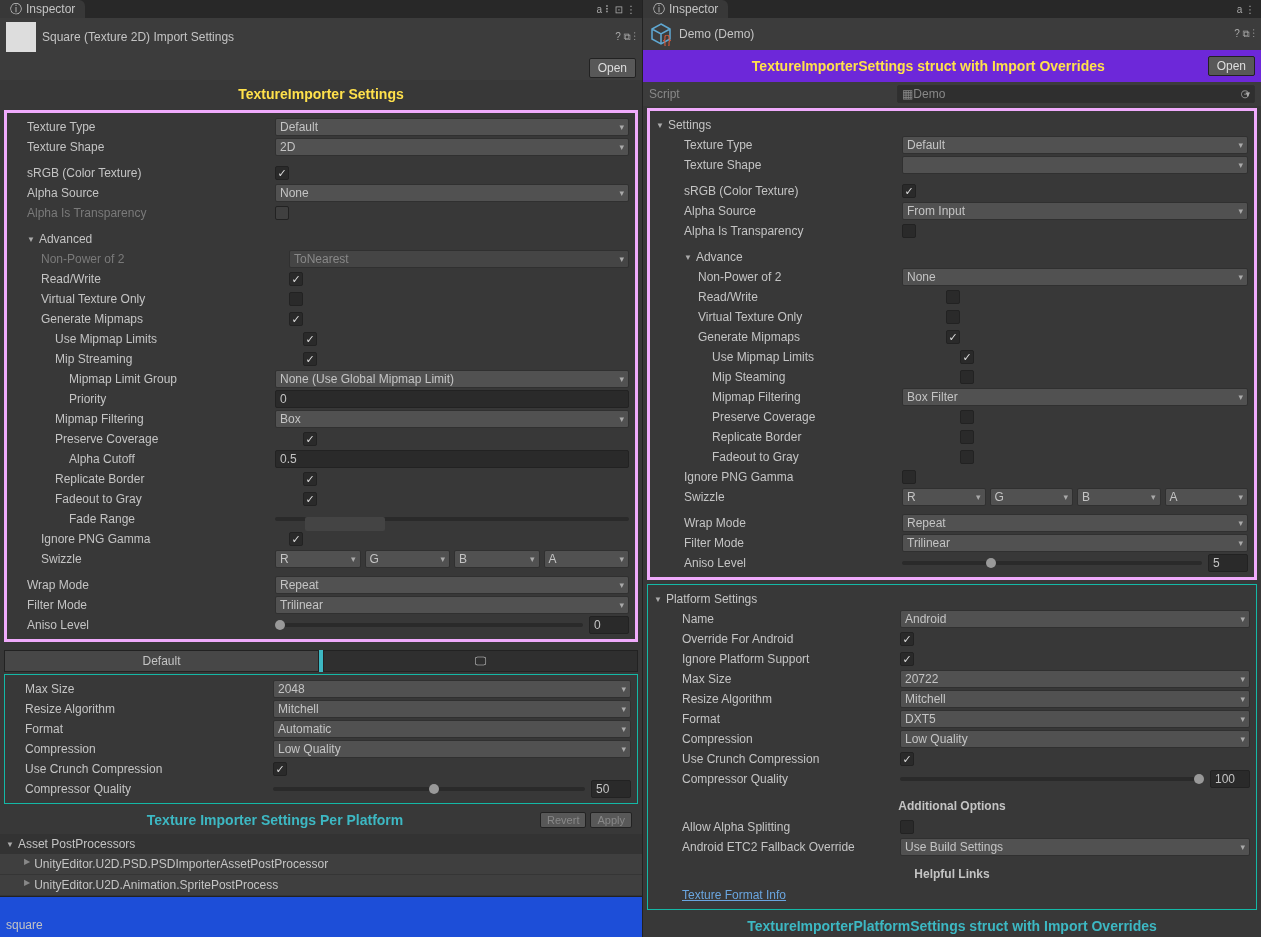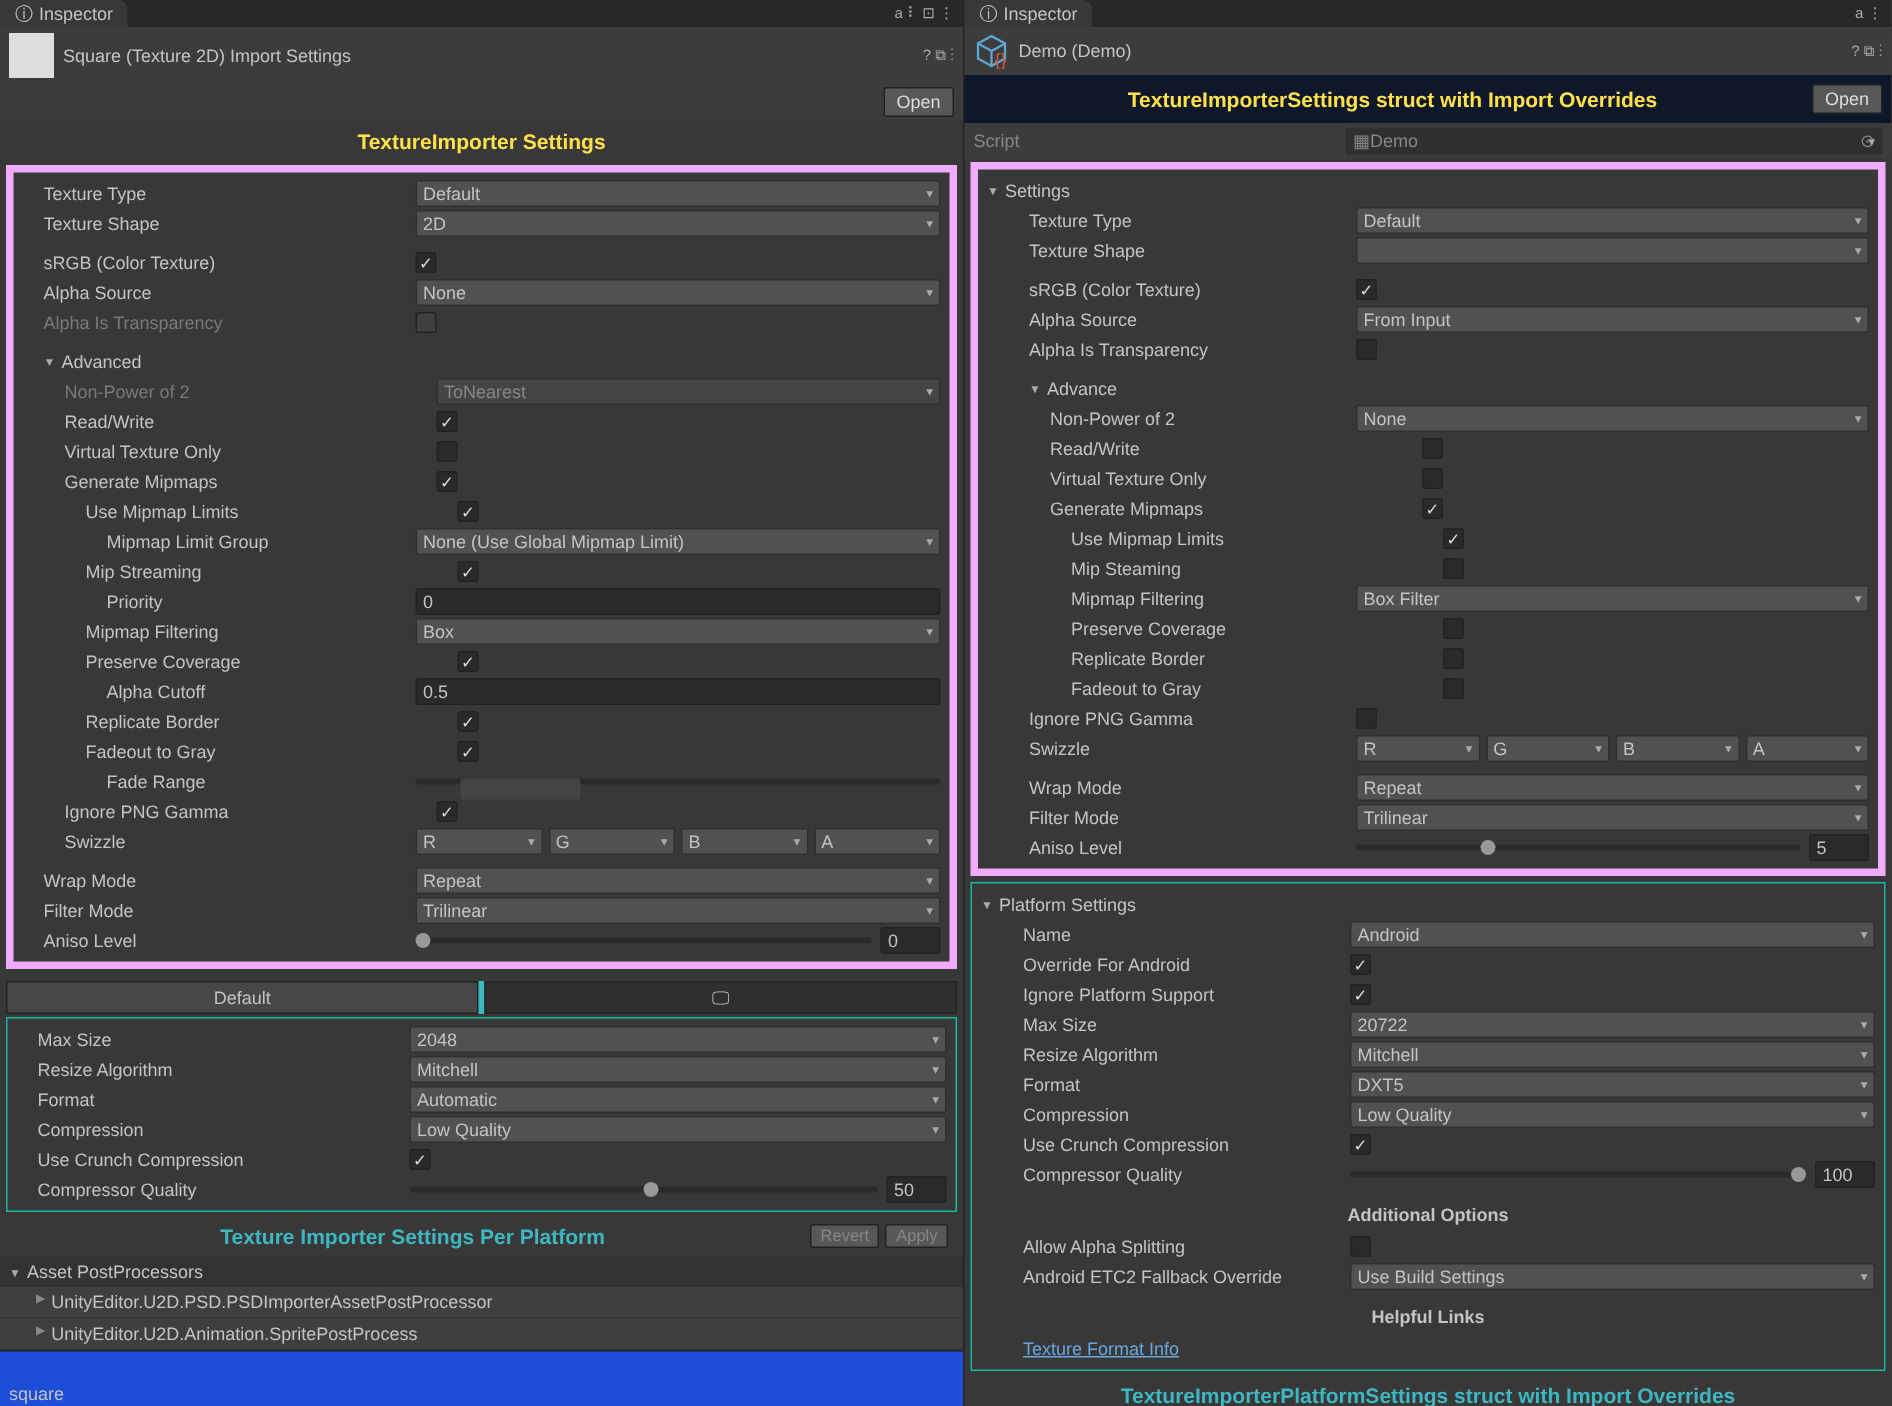--- a/index.html
+++ b/index.html
@@ -30,21 +30,21 @@
 .dropdown.disabled { background: #454545; color: #888; }
 .dropdown::after { content: '▾'; position: absolute; right: 4px; font-size: 9px; color: #aaa; }
 .checkbox { width: 14px; height: 14px; background: #2a2a2a; border: 1px solid #222; border-radius: 2px; display: flex; align-items: center; justify-content: center; }
 .checkbox.checked::after { content: '✓'; color: #ddd; font-size: 11px; }
 .checkbox.disabled { background: #404040; }
 .input-num { background: #2a2a2a; border: 1px solid #222; height: 18px; padding: 0 4px; border-radius: 2px; color: #c4c4c4; width: 100%; }
 .slider-row { display: flex; align-items: center; gap: 6px; }
 .slider { flex: 1; height: 4px; background: #2a2a2a; border-radius: 2px; position: relative; }
 .slider-thumb { position: absolute; width: 10px; height: 10px; background: #999; border-radius: 50%; top: -3px; }
 .slider-range { height: 14px; background: #444; border-radius: 2px; width: 80px; position: relative; margin-left: 30px; }
-.box-yellow { border: 5px solid #f0abfc; margin: 2px 4px; padding: 4px 0; }
+.box-yellow { border: 3px solid #f0abfc; margin: 2px 4px; padding: 4px 0; }
 .box-cyan { border: 1px solid #14b8a6; margin: 2px 4px; padding: 4px 0; }
 .swizzle { display: flex; gap: 4px; }
 .swizzle .dropdown { flex: 1; }
 .platform-tabs { display: flex; background: #383838; border-bottom: 0; margin: 6px 4px 0; height: 22px; }
 .platform-tab { flex: 1; background: #2f2f2f; display: flex; align-items: center; justify-content: center; border: 1px solid #222; }
 .platform-tab.active { background: #474747; }
 .platform-ind { width: 4px; background: #3db8c3; height: 22px; }
 .foldout { display: flex; align-items: center; gap: 4px; cursor: pointer; }
 .foldout::before { content: '▼'; font-size: 8px; color: #aaa; }
 .footer { background: #1d4ed8; padding: 21px 6px; border-top: 1px solid #222; margin-top: auto;}
@@ -151,32 +151,32 @@
         <div class="ctrl">
           <div class="checkbox checked"></div>
         </div>
       </div>
     <div class="row indent3">
         <span class="label">Use Mipmap Limits</span>
         <div class="ctrl">
           <div class="checkbox checked"></div>
         </div>
       </div>
+    <div class="row indent3">
+        <span class="label">Mip Streaming</span>
+        <div class="ctrl">
+          <div class="checkbox checked"></div>
+        </div>
+      </div>
     <div class="row indent4">
         <span class="label" style="flex-basis:206px">Mipmap Limit Group</span>
         <div class="ctrl">
           <div class="dropdown">
             <span>None (Use Global Mipmap Limit)</span>
           </div>
-        </div>
-      </div>
-    <div class="row indent3">
-        <span class="label">Mip Streaming</span>
-        <div class="ctrl">
-          <div class="checkbox checked"></div>
         </div>
       </div>
     <div class="row indent4">
         <span class="label" style="flex-basis:206px">Priority</span>
         <div class="ctrl"><input class="input-num" value="0" style=""></div>
       </div>
     <div class="row indent3">
         <span class="label" style="flex-basis:220px">Mipmap Filtering</span>
         <div class="ctrl">
           <div class="dropdown">
@@ -358,21 +358,21 @@
   <div class="header">
     <svg class="cube-icon" viewBox="0 0 24 24">
         <path fill="none" stroke="#5fa8d3" stroke-width="1.5" d="M12 2 L21 7 L21 17 L12 22 L3 17 L3 7 Z M3 7 L12 12 L21 7 M12 12 L12 22"></path>
         <text x="14" y="22" fill="#e05a3a" font-size="10">{}</text>
       </svg>
     <span>Demo (Demo)</span>
     <div class="header-controls">
         <span class="mini-icons">? ⧉ ⋮</span>
       </div>
   </div>
-  <div style="display:flex; justify-content:space-between; padding:2px 6px; background:#0f172a; align-items:center">
+  <div style="display:flex; justify-content:space-between; padding:2px 6px; background:#6d28d9; align-items:center">
     <div class="title-yellow" style="flex:1">TextureImporterSettings struct with Import Overrides</div>
     <div class="btn-open">Open</div>
   </div>
   <div class="script-row">
     <span class="label">Script</span>
     <div class="ctrl">
         <div class="dropdown disabled" style="background:#2f2f2f">
           <span>▦ </span>
           <span>Demo</span>
           <span style="position:absolute;right:4px">⊙</span>

